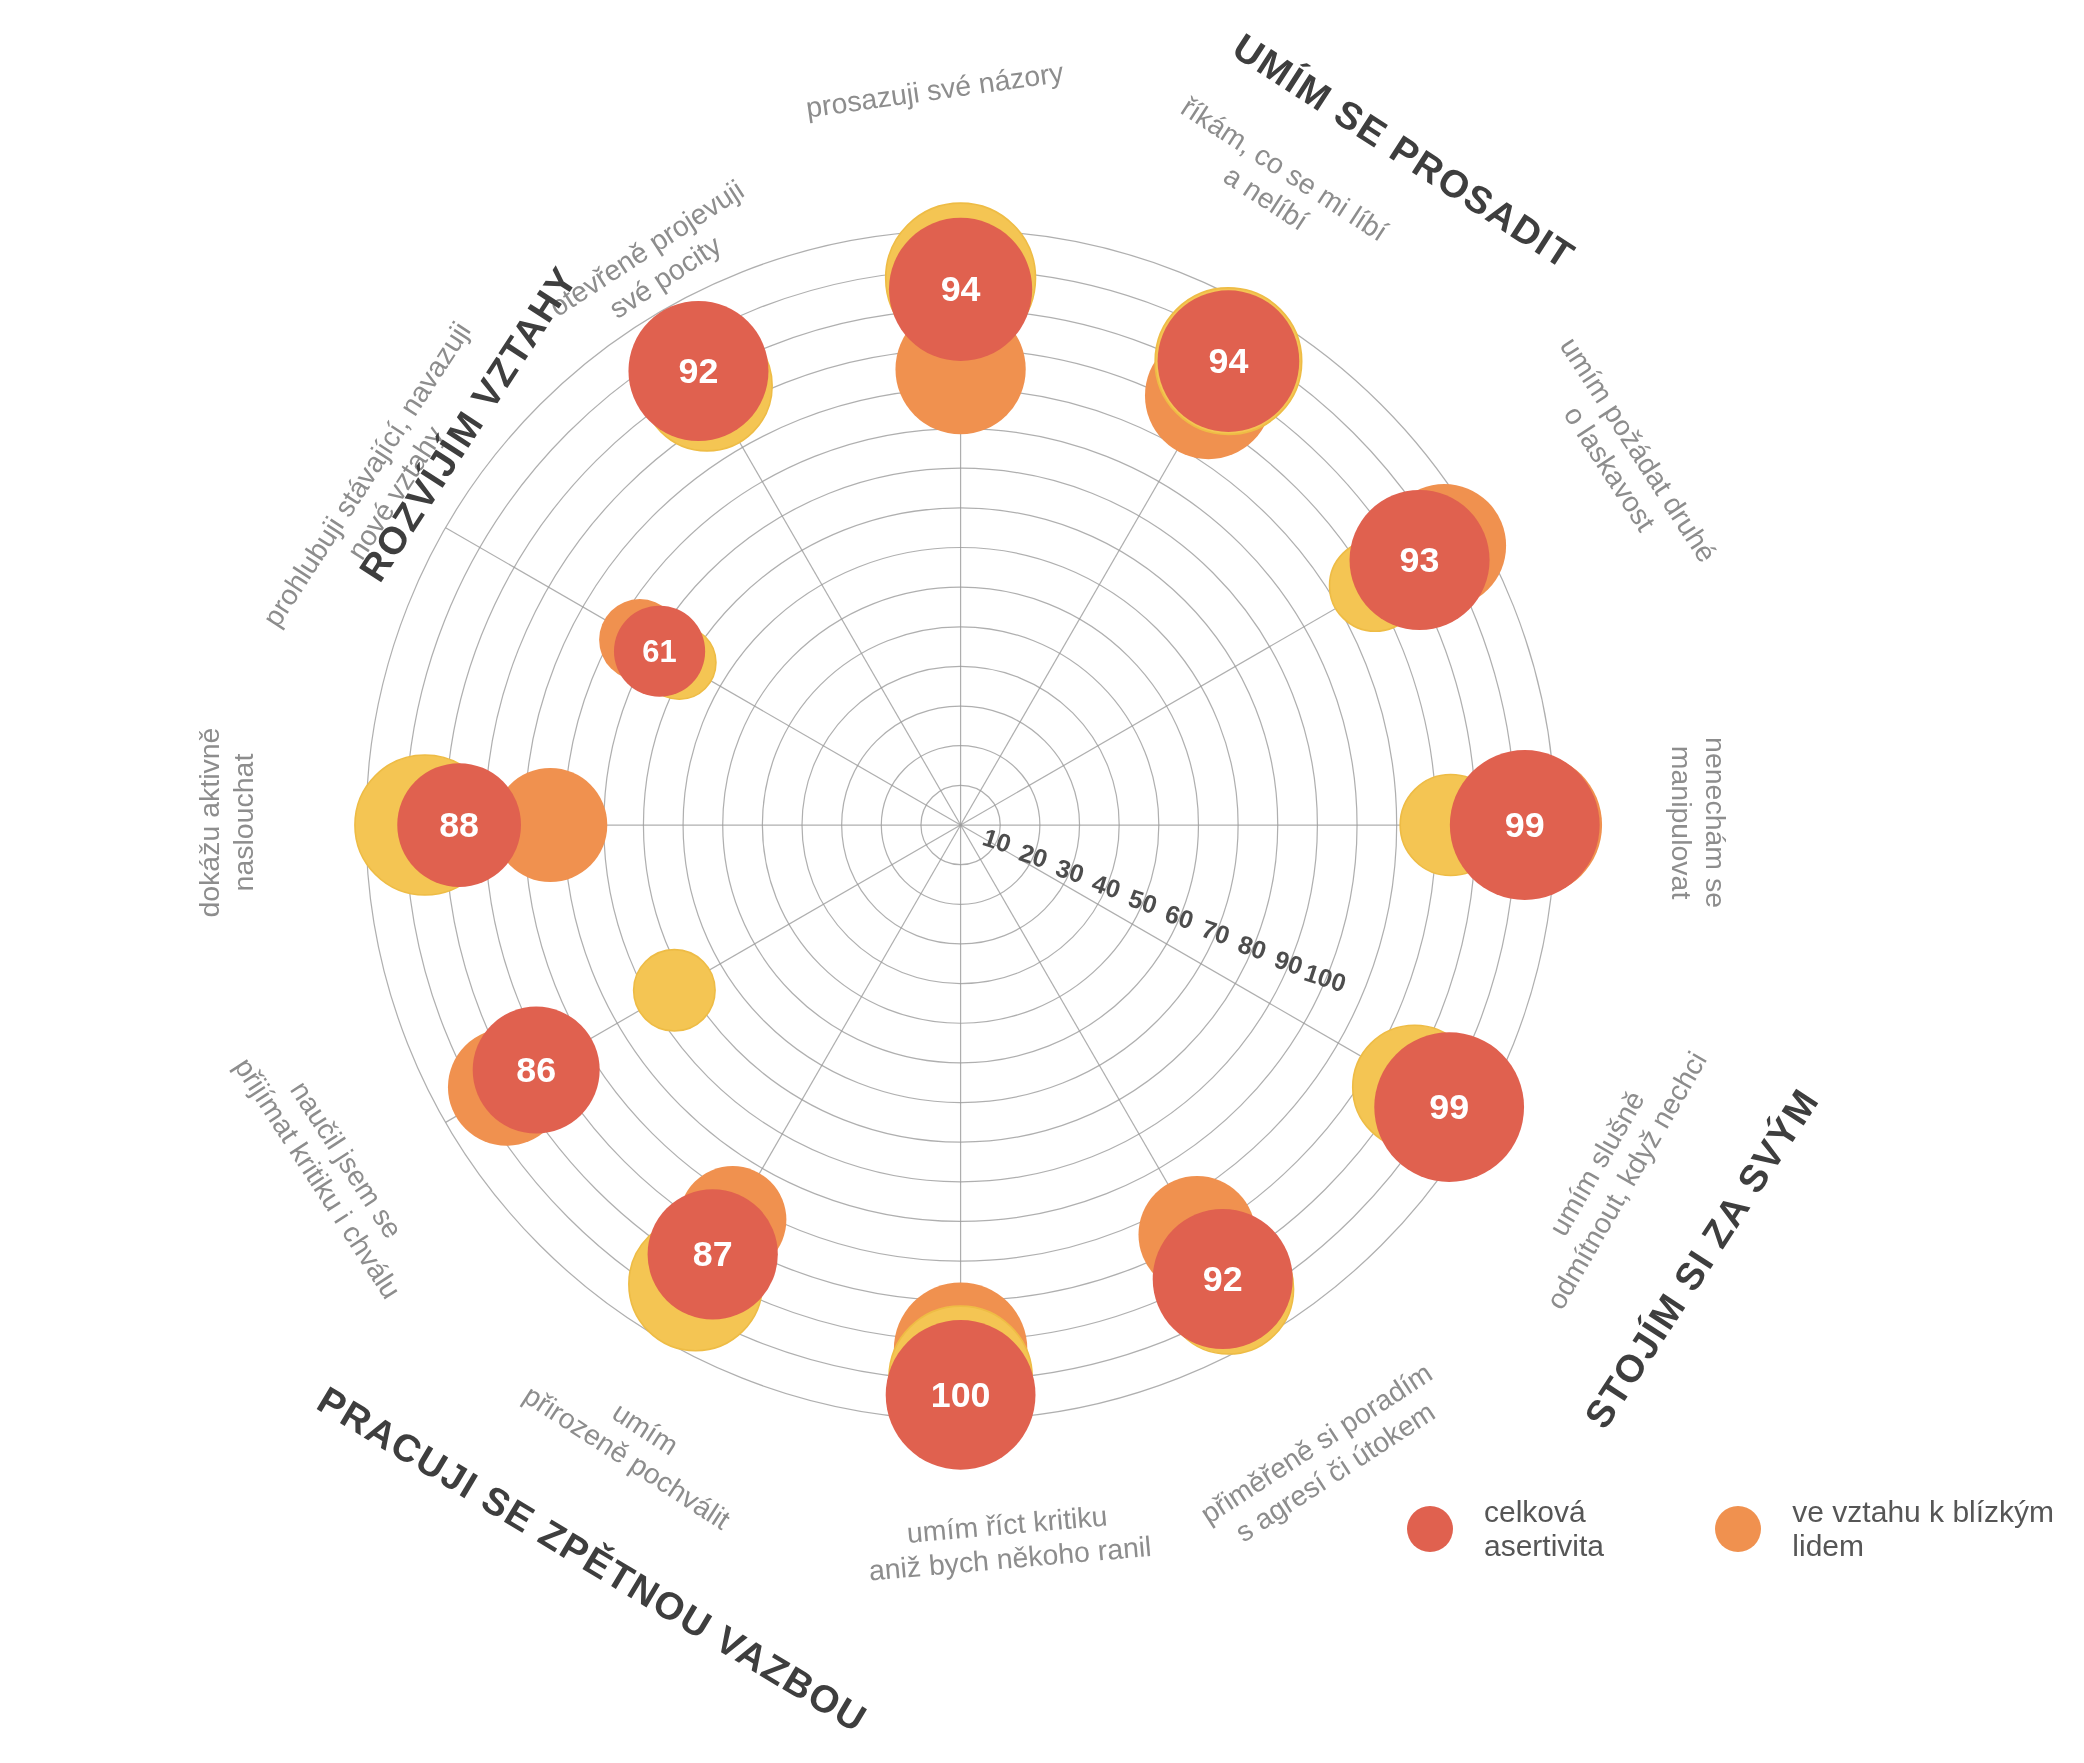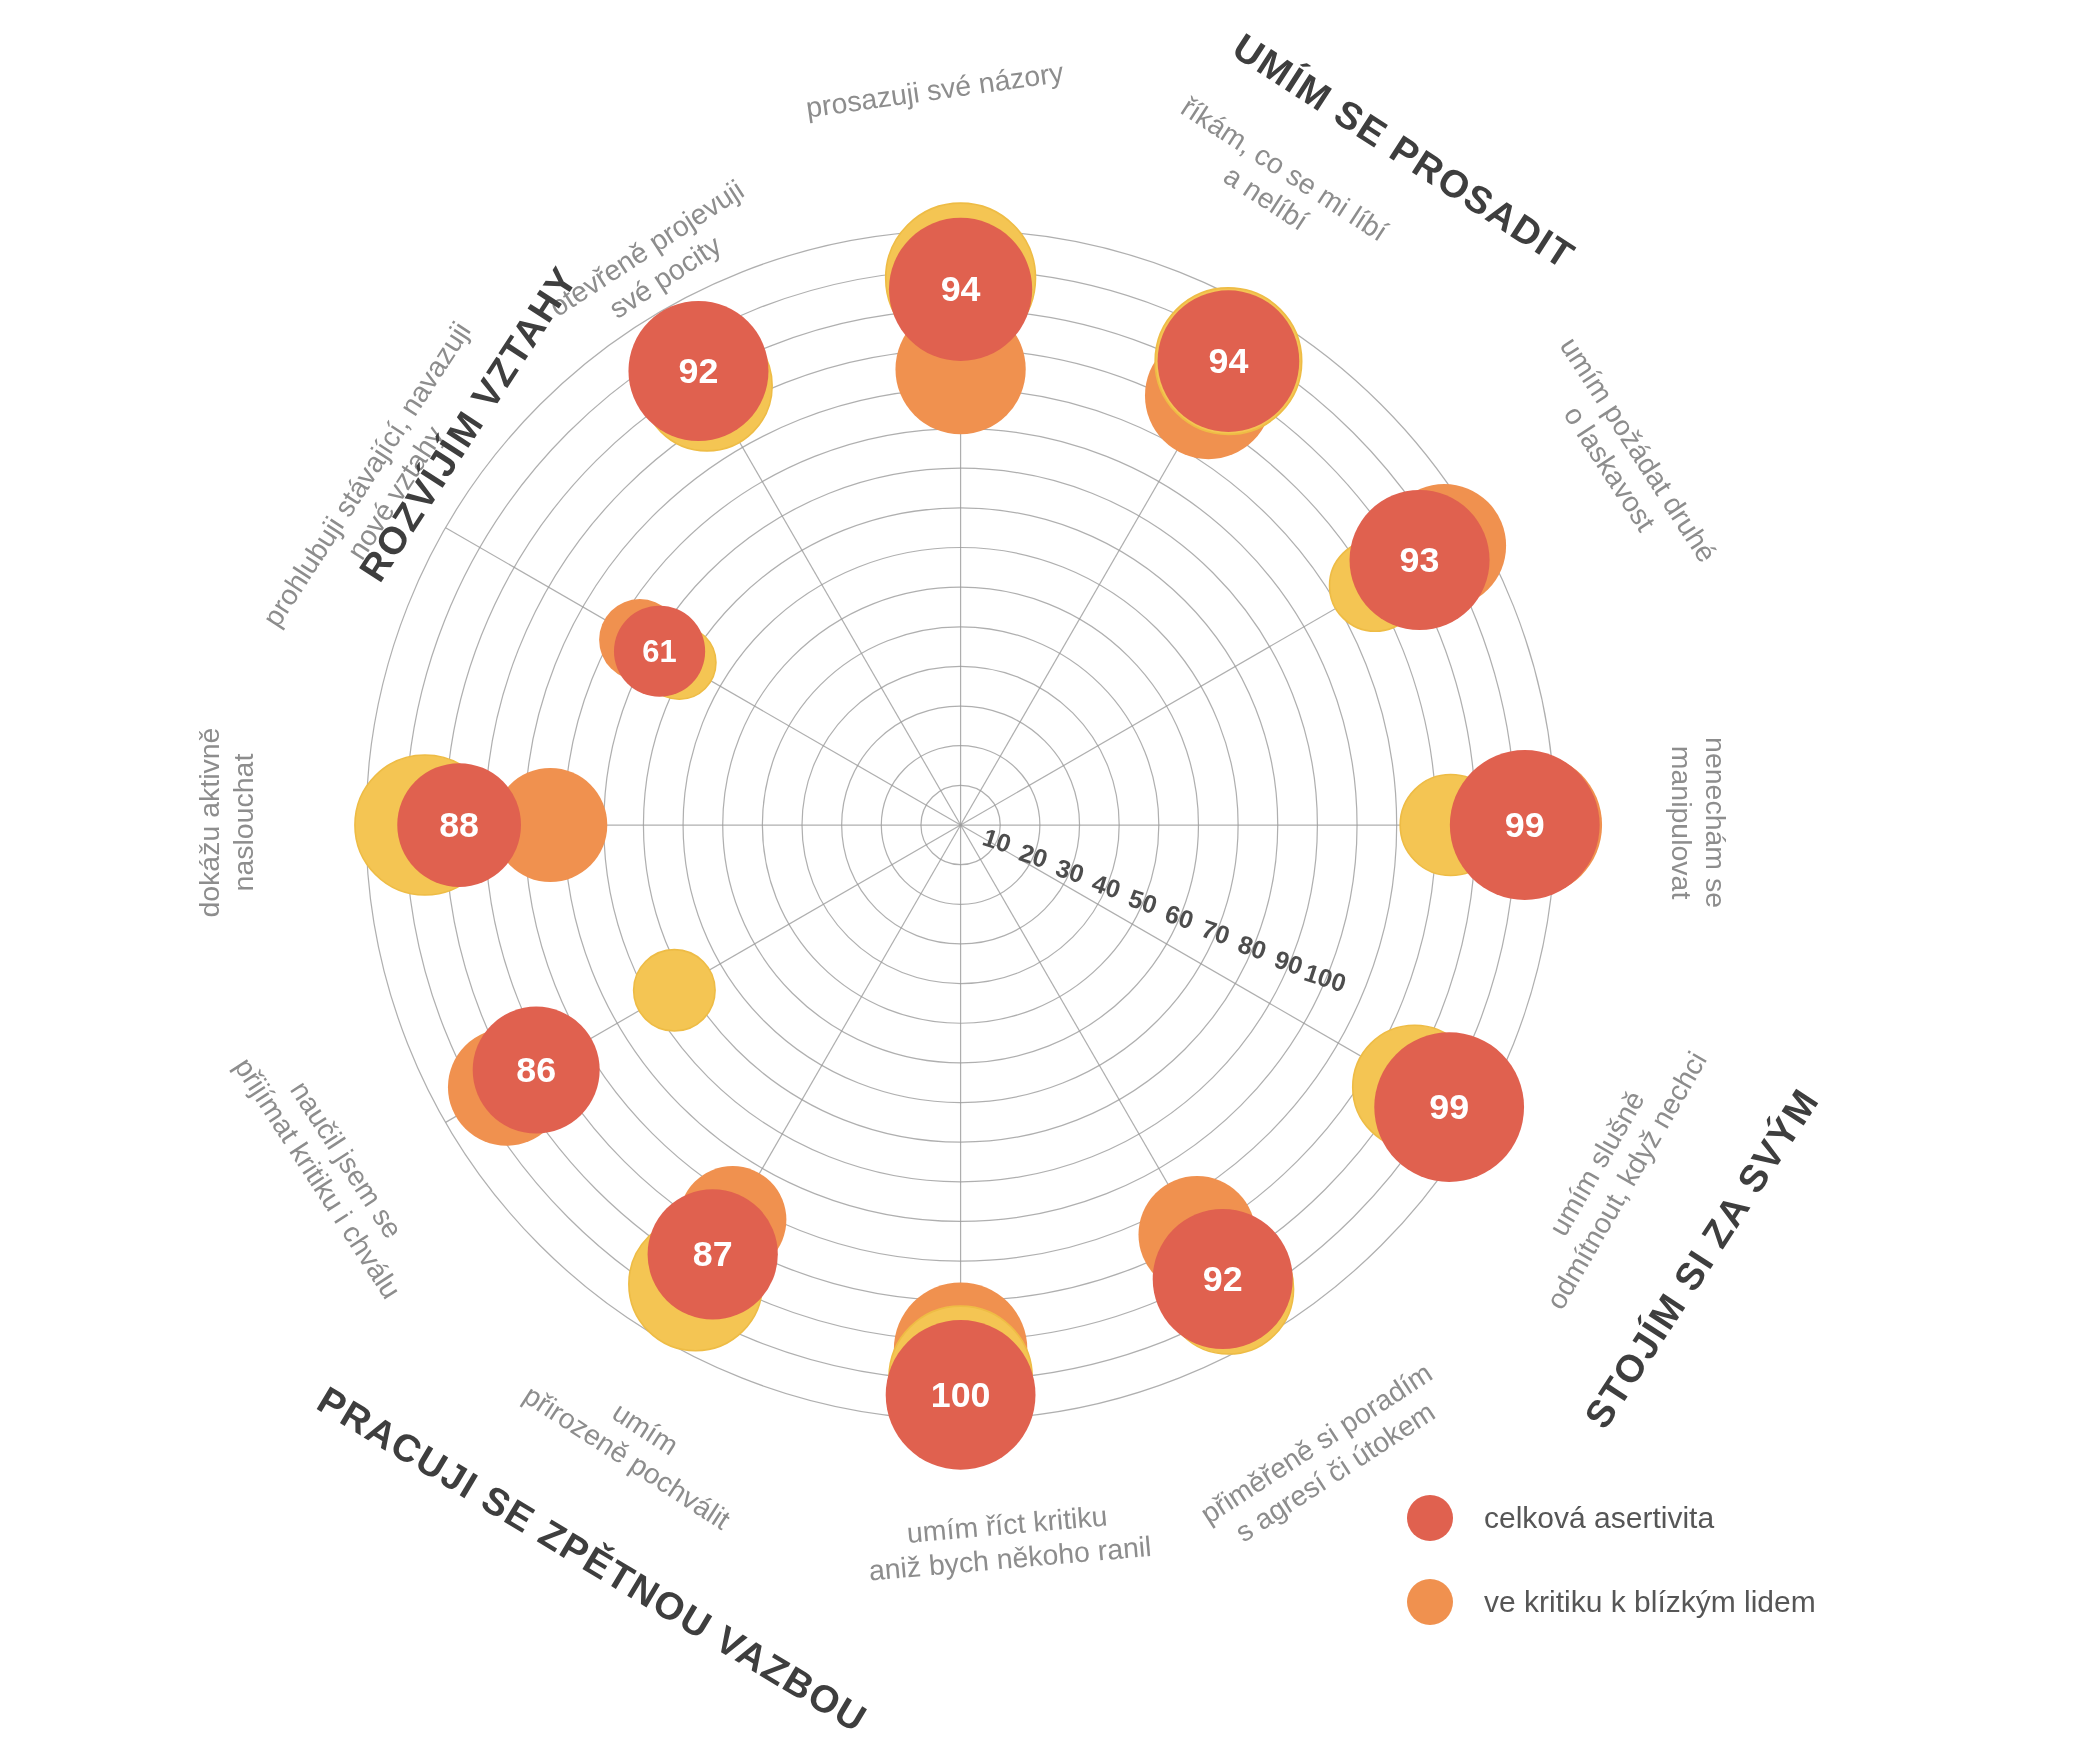--- a/index.html
+++ b/index.html
@@ -1,19 +1,19 @@
 <!DOCTYPE html>
 <html style="font-size:13px"><head>
 <meta charset="utf-8">
 <style>
   html,body{margin:0;padding:0;background:#ffffff;}
   .stage{position:relative;width:2084px;height:1764px;background:#ffffff;overflow:hidden;
          font-family:"Liberation Sans","DejaVu Sans",sans-serif;}
   #chart-svg{position:absolute;left:0;top:0;}
-  .legend{position:absolute;left:1407px;top:1495px;display:flex;flex-direction:column;gap:38px;}
+  .legend{position:absolute;left:1407px;top:1495px;display:flex;flex-direction:row;gap:38px;}
   .legend-row{display:flex;align-items:center;gap:31px;}
   .legend-swatch{width:46px;height:46px;border-radius:50%;flex:0 0 auto;}
   .legend-label{font-size:30px;color:#565656;}
 </style>
 </head>
 <body>
 
 <div class="stage">
   <svg id="chart-svg" width="2084" height="1764" viewBox="0 0 2560 2166">
       <circle cx="1180" cy="1013" r="48.7" fill="none" stroke="#9b9b9b" stroke-width="1.5" opacity="0.8"></circle>
@@ -119,17 +119,17 @@
       <text x="728" y="1915" fill="#3e3e3e" font-size="47" font-weight="600" letter-spacing="2" text-anchor="middle" dominant-baseline="central" transform="rotate(31 728 1915)">PRACUJI SE ZPĚTNOU VAZBOU</text>
     </svg>
 
   <div class="legend">
     <div class="legend-row">
       <div class="legend-swatch" style="background: rgb(224, 97, 79);"></div>
       <div class="legend-label">celková asertivita</div>
     </div>
     <div class="legend-row">
       <div class="legend-swatch" style="background: rgb(240, 145, 79);"></div>
-      <div class="legend-label">ve kritiku k blízkým lidem</div>
+      <div class="legend-label">ve vztahu k blízkým lidem</div>
     </div>
   </div>
 </div>
 
 
 </body></html>

